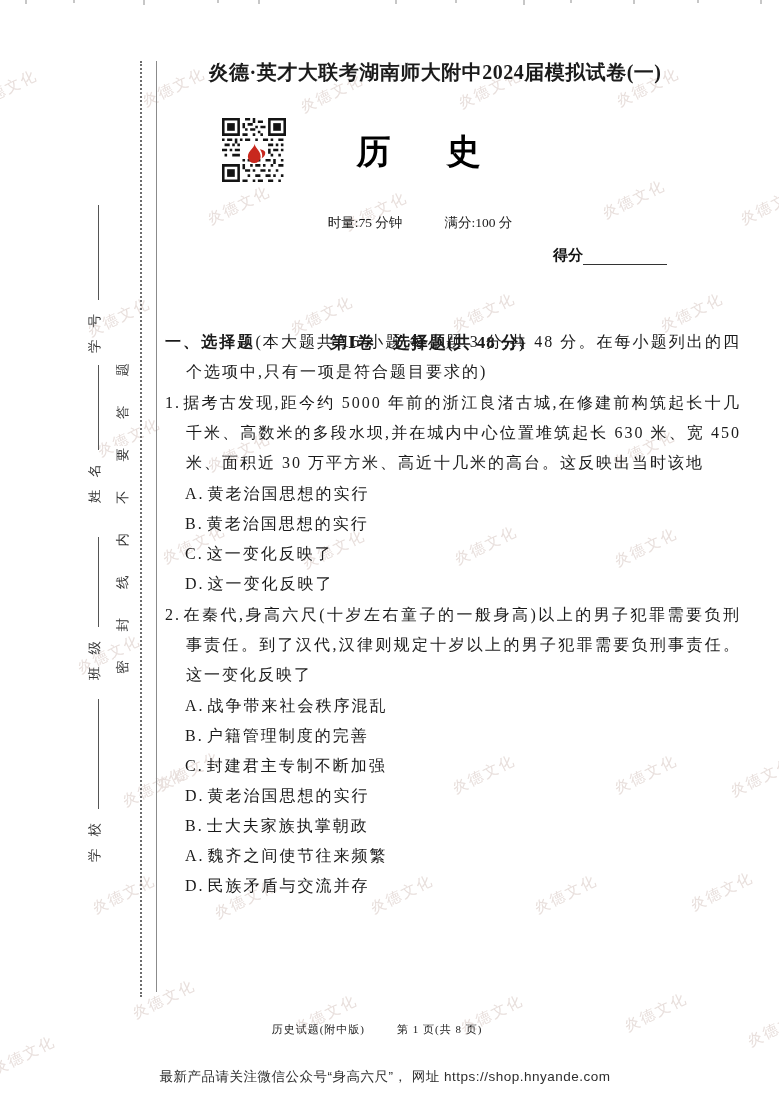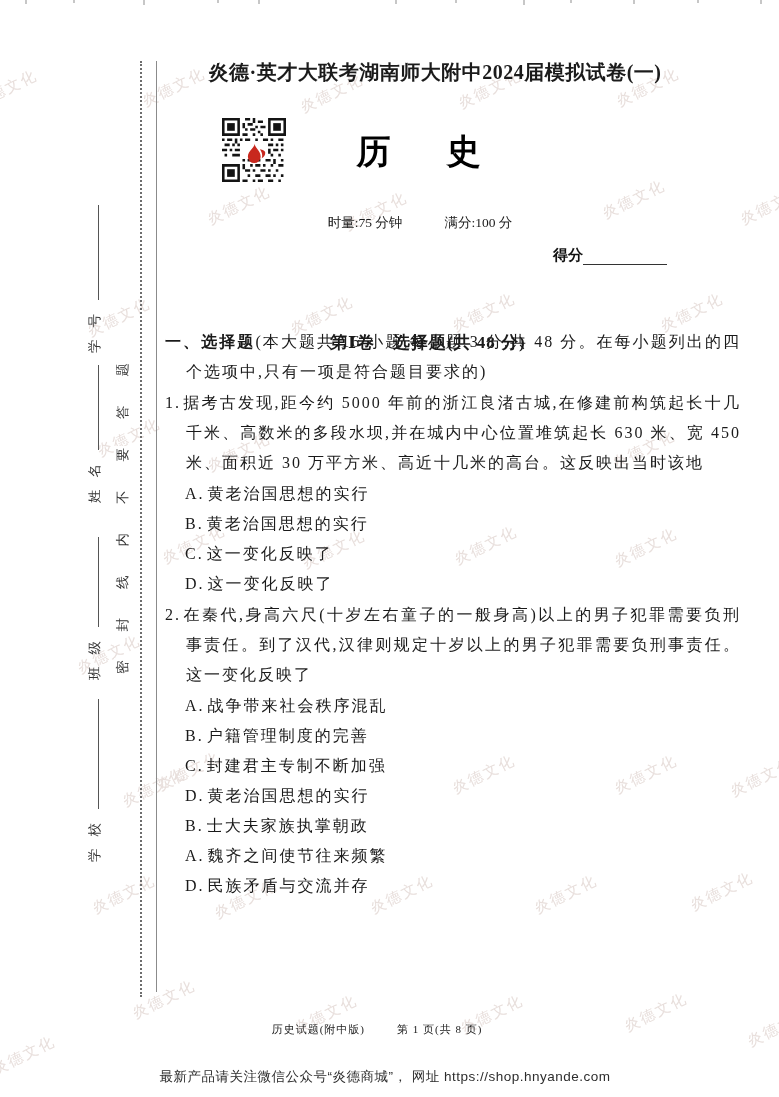--- a/index.html
+++ b/index.html
@@ -207,15 +207,15 @@
       <div class="option"><span class="opt-label">A.</span><span>魏齐之间使节往来频繁</span></div>
       <div class="option"><span class="opt-label">D.</span><span>民族矛盾与交流并存</span></div>
     </div>
   </div>
 
   <div class="page-footer">
     <span>历史试题(附中版)</span>
     <span>第 1 页(共 8 页)</span>
   </div>
 
-  <div class="promo">最新产品请关注微信公众号“炎德商城”， 网址 https://shop.hnyande.com</div>
+  <div class="promo">最新产品请关注微信公众号“身高六尺”， 网址 https://shop.hnyande.com</div>
 
 </div>
 
 </body></html>

